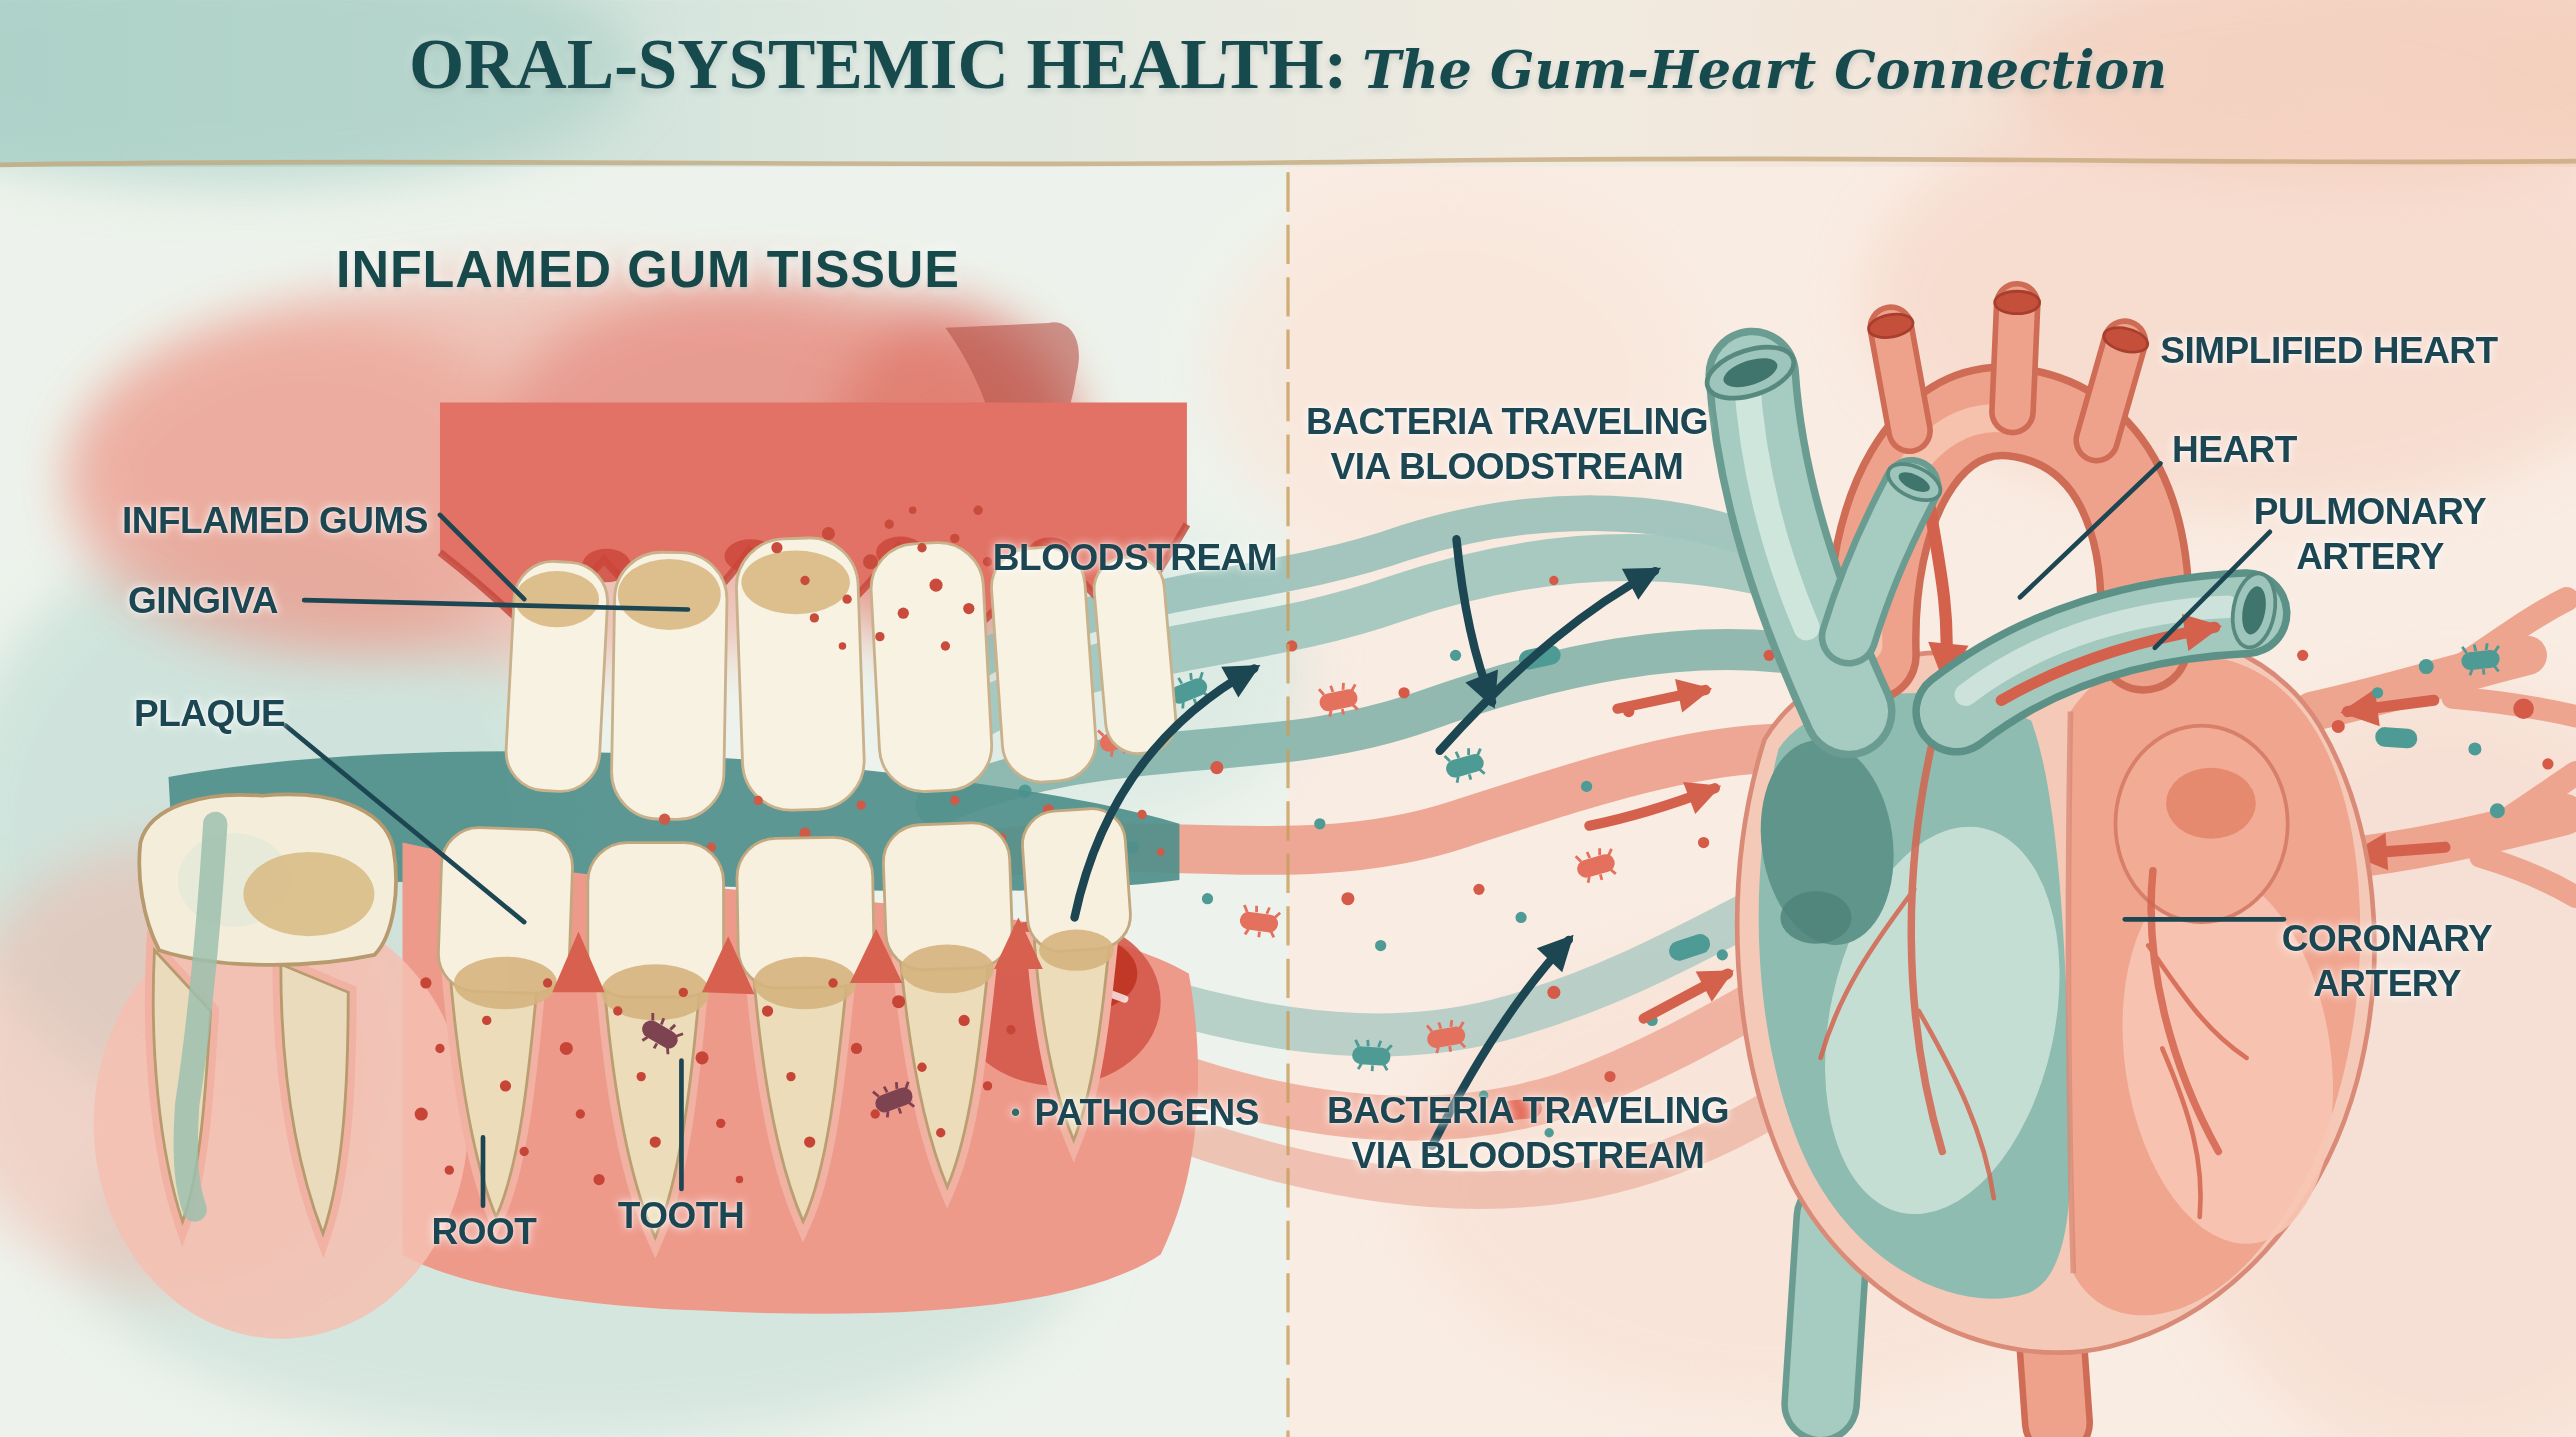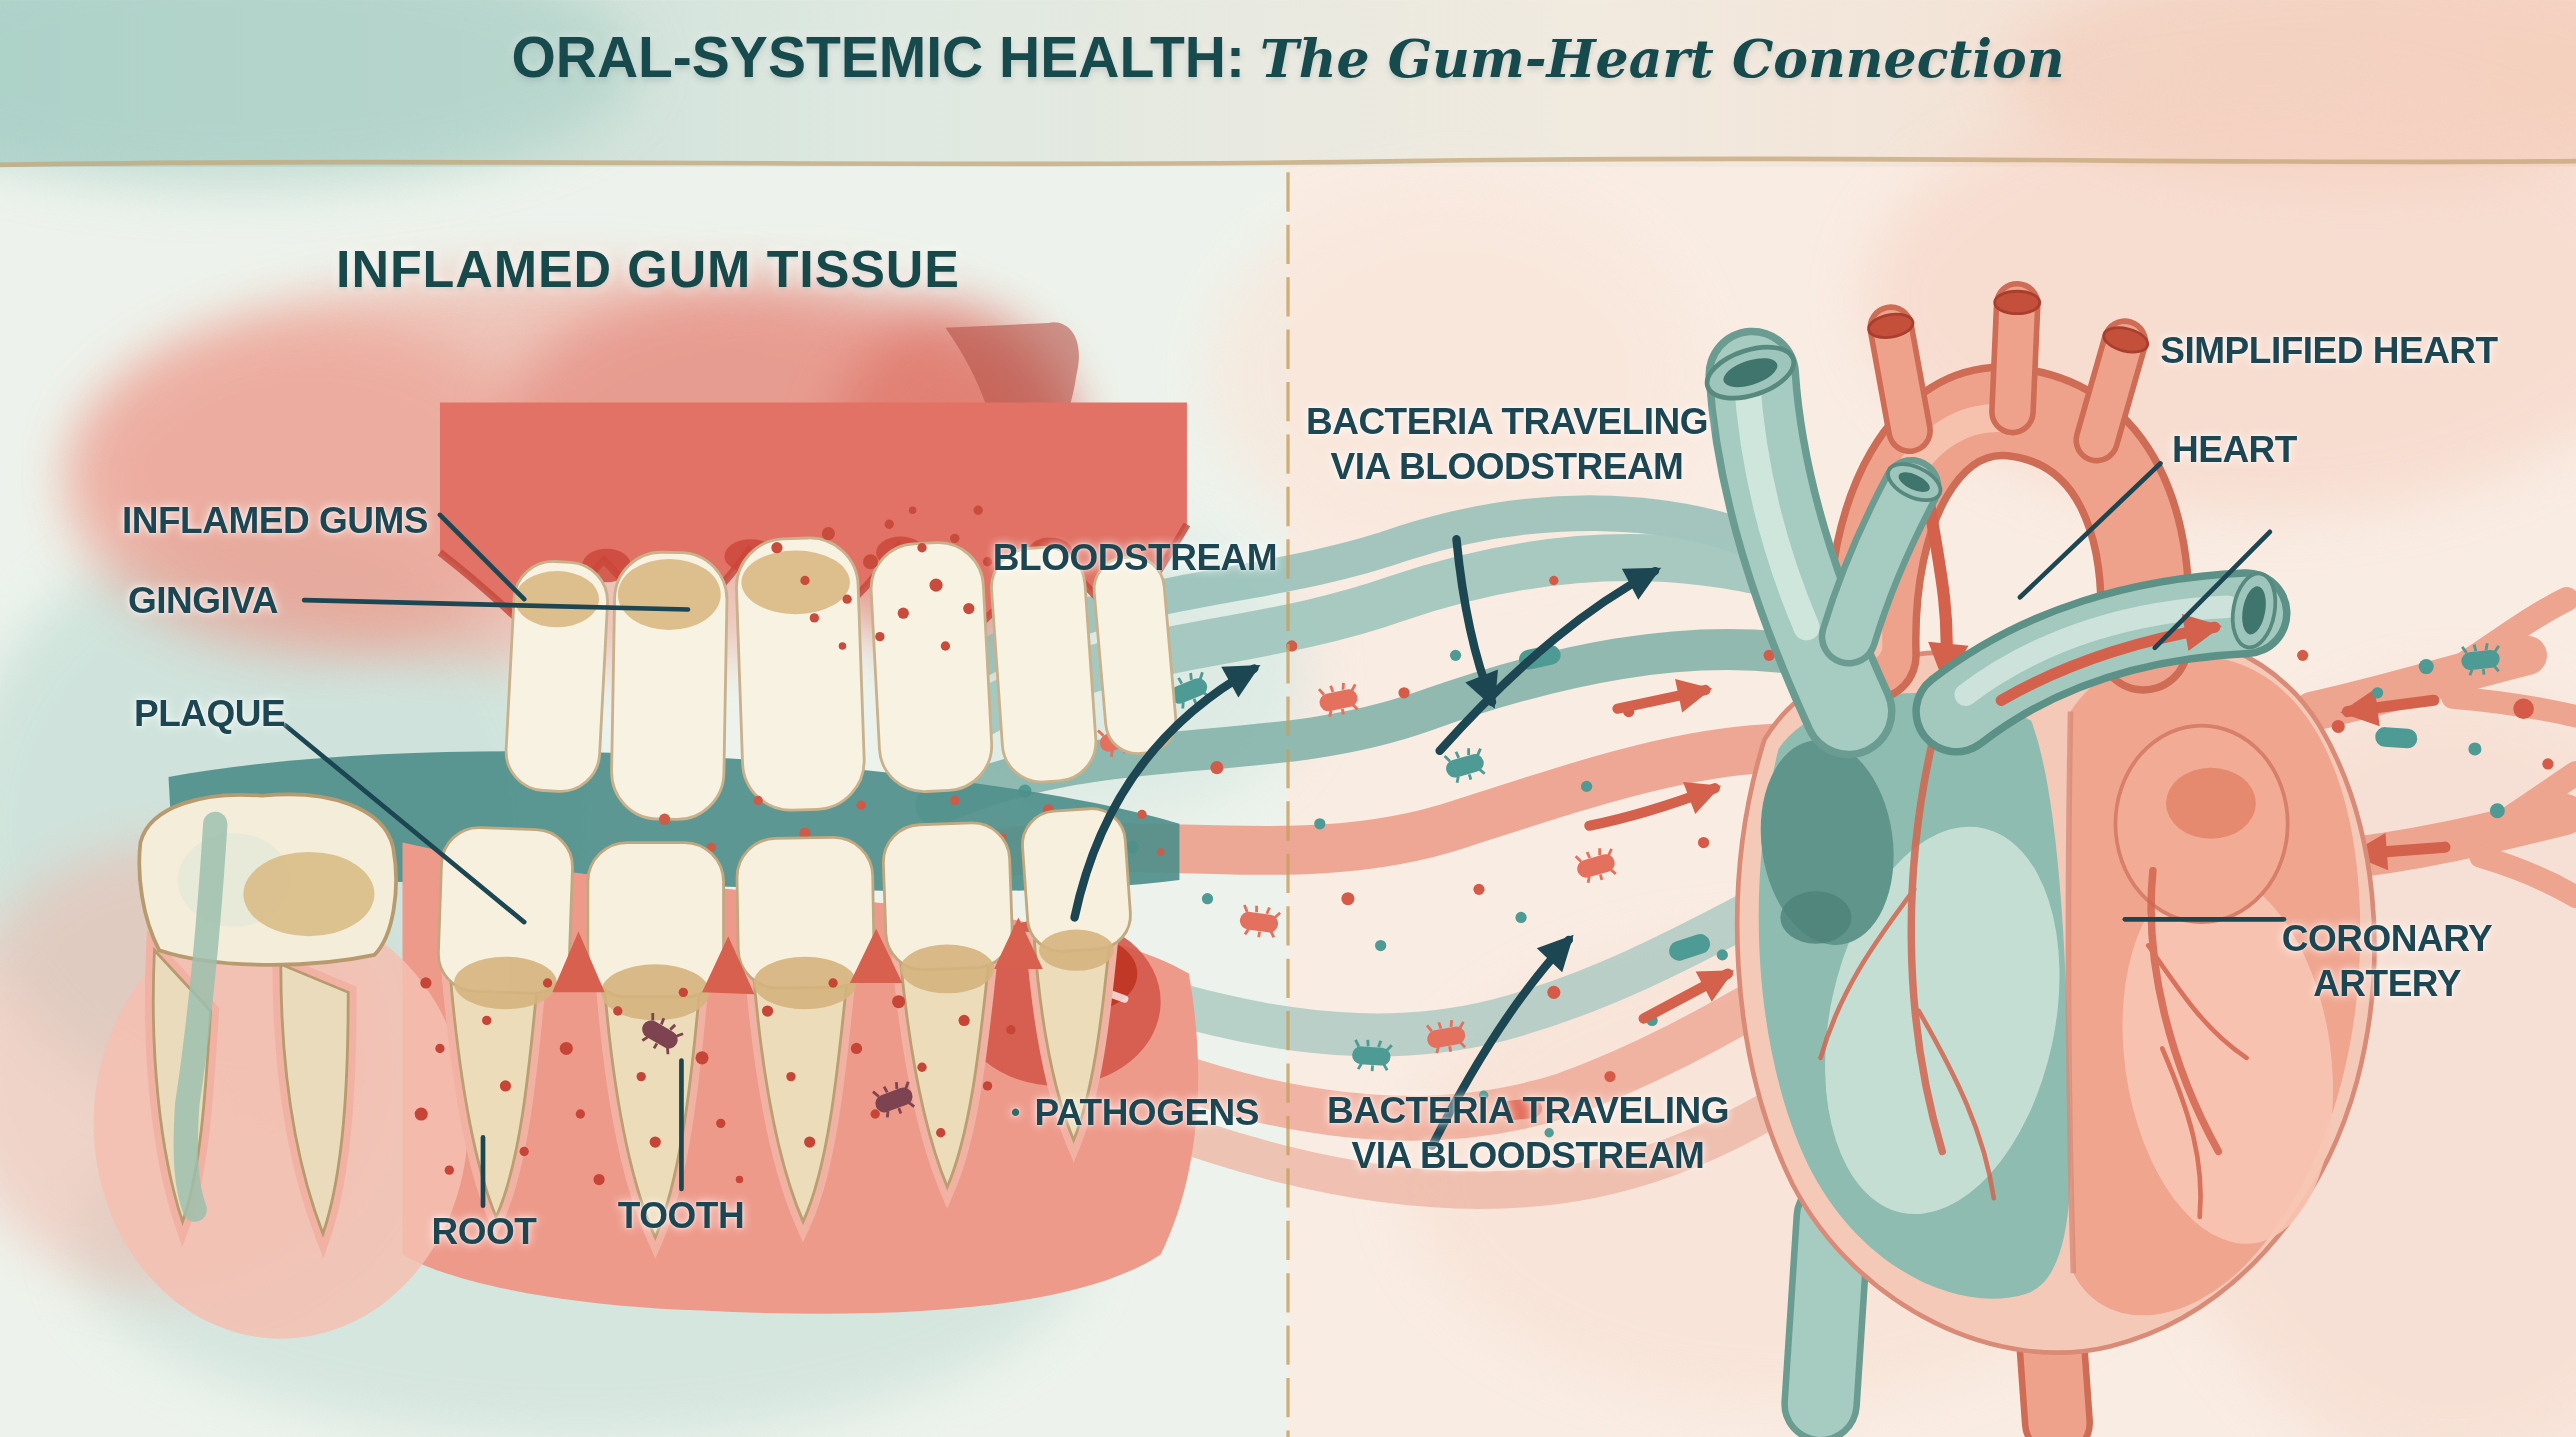--- a/index.html
+++ b/index.html
@@ -2,22 +2,22 @@
 <html style="font-size:15px"><head>
 <meta charset="utf-8">
 <style>
   html,body{margin:0;padding:0;background:#ffffff;}
   .canvas{position:relative;width:2576px;height:1438px;overflow:hidden;
           font-family:"Liberation Sans",sans-serif;}
   svg.art{position:absolute;left:0;top:0;width:2576px;height:1438px;}
 
   .page-title{position:absolute;top:24px;left:0;width:100%;text-align:center;
 formattare              white-space:nowrap;color:#164a4c;}
-  .t-main{font-weight:bold;font-size:57px;letter-spacing:0px;
-          font-family:Liberation Sans, sans-serif;
+  .t-main{font-weight:bold;font-size:71px;letter-spacing:0px;
+          font-family:Liberation Serif, serif;
           text-shadow:0 2.8px 6.6px rgba(25,60,60,.22), 0 0 9.4px rgba(255,255,255,.6);}
   .t-sub{font-family:"DejaVu Serif",serif;font-style:italic;font-weight:bold;
          font-size:52px;margin-left:15px;
          text-shadow:0 2.8px 6.6px rgba(25,60,60,.22), 0 0 9.4px rgba(255,255,255,.6);}
 
   .hdr{position:absolute;transform:translateX(-50%);font-weight:bold;
        font-size:52px;letter-spacing:0.9px;color:#17494b;white-space:nowrap;
        text-shadow:0 0 11.2px rgba(255,255,255,.9),0 1.9px 4.7px rgba(40,70,70,.18);margin-top:12px;}
   .hdr-left{left:648px;top:227px;}
   .hdr-right{left:1934px;top:227px;}
@@ -458,16 +458,17 @@
 <div class="lbl center" id="lbl-bloodstream">BLOODSTREAM</div>
 <div class="lbl" id="lbl-pathogens">
   <span class="bullet">•</span>
   <span>PATHOGENS</span>
 </div>
 <div class="lbl center wrap" id="lbl-bacteria-top">BACTERIA TRAVELING VIA BLOODSTREAM</div>
 <div class="lbl center wrap" id="lbl-bacteria-bottom">BACTERIA TRAVELING VIA BLOODSTREAM</div>
 
 <div class="lbl center" id="lbl-simplified-heart">SIMPLIFIED HEART</div>
 <div class="lbl" id="lbl-aorta">HEART</div>
+<div class="lbl center wrap" id="lbl-pulmonary">PULMONARY ARTERY</div>
 <div class="lbl center wrap" id="lbl-coronary">CORONARY ARTERY</div>
 
 </div>
 
 
 </body></html>

